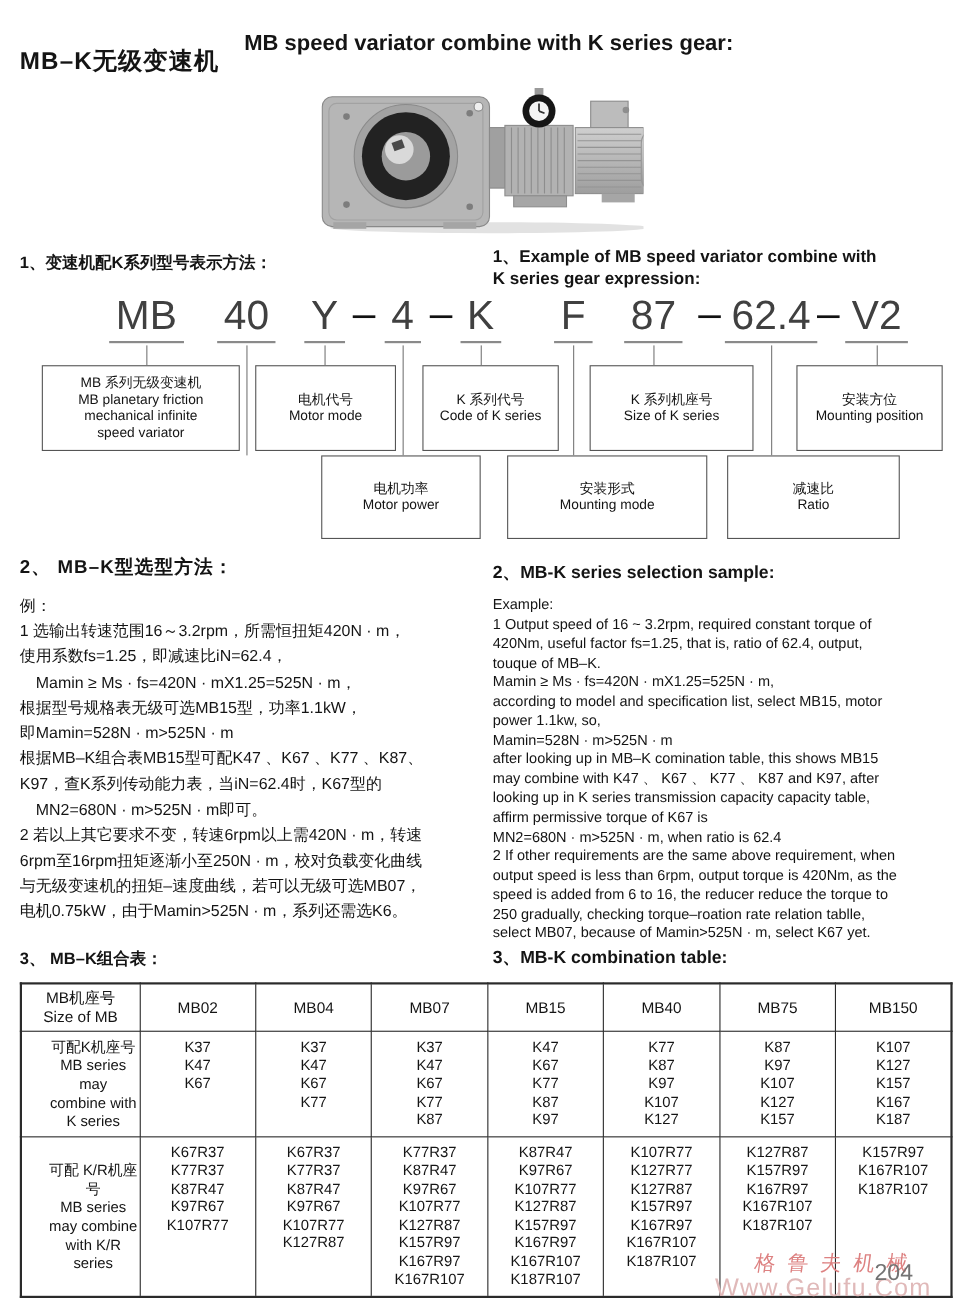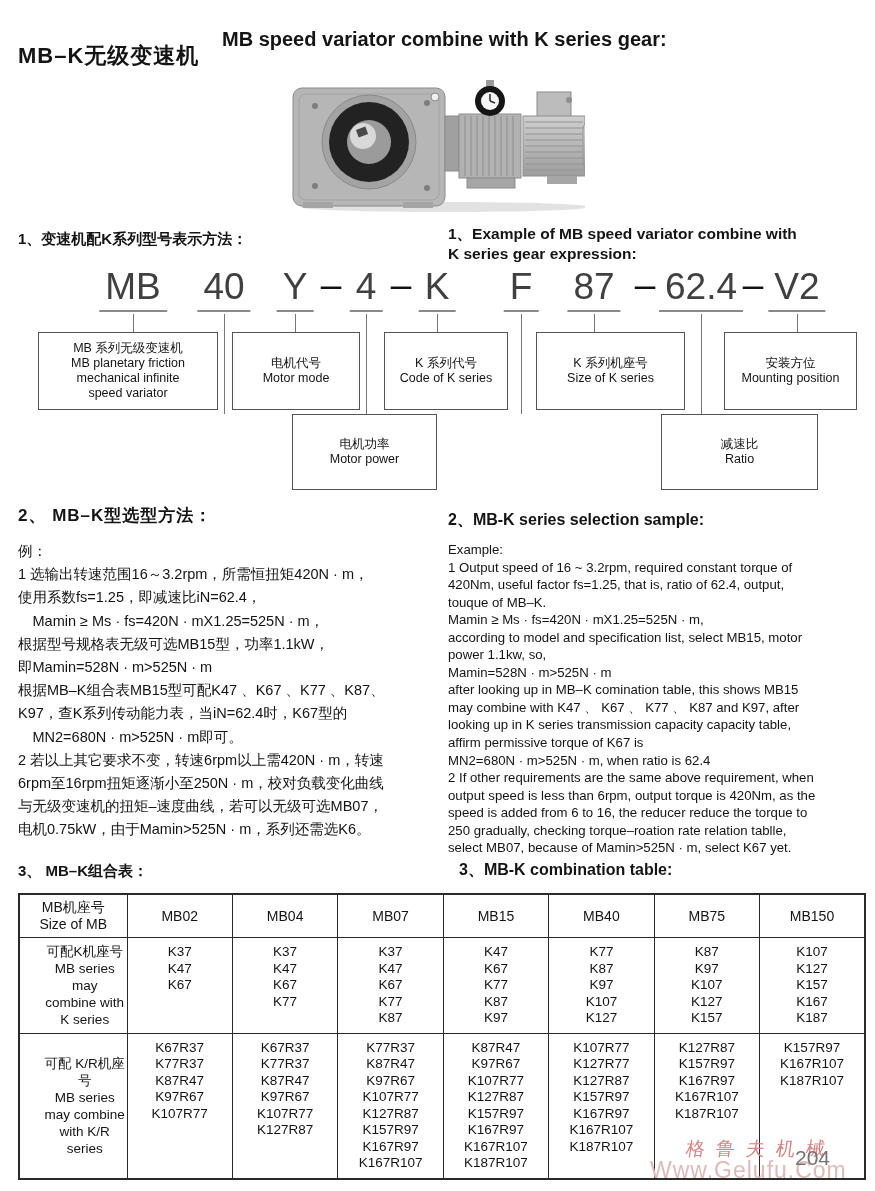--- a/index.html
+++ b/index.html
@@ -20,21 +20,21 @@
   .vline{position:absolute;width:1px;background:#777;}
   .mbox{position:absolute;border:1px solid #555;background:#fff;display:flex;align-items:center;
         justify-content:center;text-align:center;font-size:12.5px;line-height:15.5px;white-space:pre-line;}
 
   .s2-head-zh{position:absolute;left:18px;top:504px;font-size:17px;font-weight:bold;letter-spacing:1px;}
   .s2-head-en{position:absolute;left:448px;top:510px;font-size:16px;font-weight:bold;}
   .s2-body-zh{position:absolute;left:18px;top:540px;width:428px;font-size:14.5px;line-height:23.2px;white-space:pre-line;}
   .s2-body-en{position:absolute;left:448px;top:541px;width:422px;font-size:13.2px;line-height:17.55px;white-space:pre-line;}
 
   .s3-head-zh{position:absolute;left:18px;top:862px;font-size:15px;font-weight:bold;}
-  .s3-head-en{position:absolute;left:448px;top:860px;font-size:16px;font-weight:bold;margin-left:11px;}
+  .s3-head-en{position:absolute;left:448px;top:860px;font-size:16px;font-weight:bold;}
 
   table.combo{position:absolute;left:18px;top:893px;width:848px;border-collapse:collapse;
               border:2px solid #2a2a2a;table-layout:fixed;}
   table.combo th,table.combo td{border:1px solid #2a2a2a;font-weight:normal;text-align:center;
               white-space:pre-line;font-size:13.5px;}
   table.combo th{height:40px;font-size:14px;line-height:17px;vertical-align:middle;}
   table.combo td.lbl{vertical-align:middle;line-height:17px;font-size:13.5px;padding-left:24px;}
   table.combo td.val{vertical-align:top;padding:6px 2px;line-height:16.5px;}
 
   .pagenum{position:absolute;left:795px;top:1146px;font-size:21px;color:#737373;z-index:5;}
@@ -165,20 +165,22 @@
 Motor mode</div>
   <div class="mbox" style="left:384px;top:332px;width:122px;height:76px">K 系列代号
 Code of K series</div>
   <div class="mbox" style="left:536px;top:332px;width:147px;height:76px">K 系列机座号
 Size of K series</div>
   <div class="mbox" style="left:724px;top:332px;width:131px;height:76px">安装方位
 Mounting position</div>
 
   <div class="mbox" style="left:292px;top:414px;width:143px;height:74px">电机功率
 Motor power</div>
+  <div class="mbox" style="left:461px;top:414px;width:180px;height:74px">安装形式
+Mounting mode</div>
   <div class="mbox" style="left:661px;top:414px;width:155px;height:74px">减速比
 Ratio</div>
 
   <div class="s2-head-zh static">2、 MB–K型选型方法：</div>
   <div class="s2-head-en static">2、MB-K series selection sample:</div>
   <div class="s2-body-zh static">例：
 1 选输出转速范围16～3.2rpm，所需恒扭矩420N · m，
 使用系数fs=1.25，即减速比iN=62.4，
 　Mamin ≥ Ms · fs=420N · mX1.25=525N · m，
 根据型号规格表无级可选MB15型，功率1.1kW，

